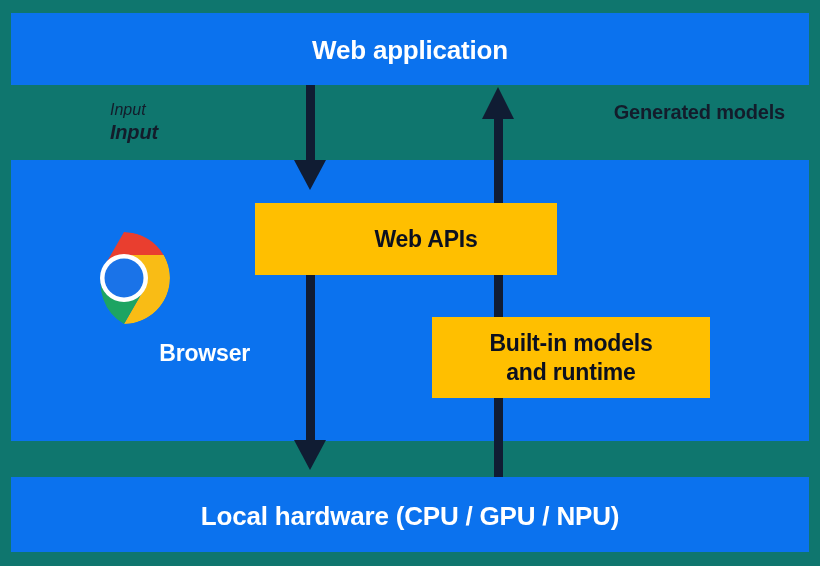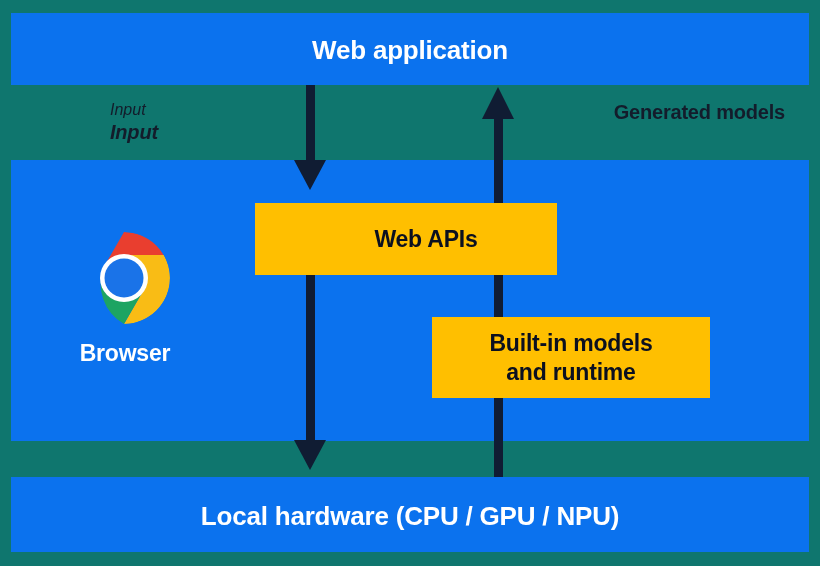--- a/index.html
+++ b/index.html
@@ -159,21 +159,21 @@
     left: 76px;
     top: 230px;
     width: 96px;
     height: 96px;
   }
   #browser-label {
     position: absolute;
     left: 0;
     top: 340px;
     width: 250px;
-    text-align: center;
+    text-align: right;
     color: #ffffff;
     font-weight: bold;
     font-size: 23px;
     letter-spacing: -0.2px;
   }
 </style>
 </head>
 <body>
 
 <div id="canvas">

